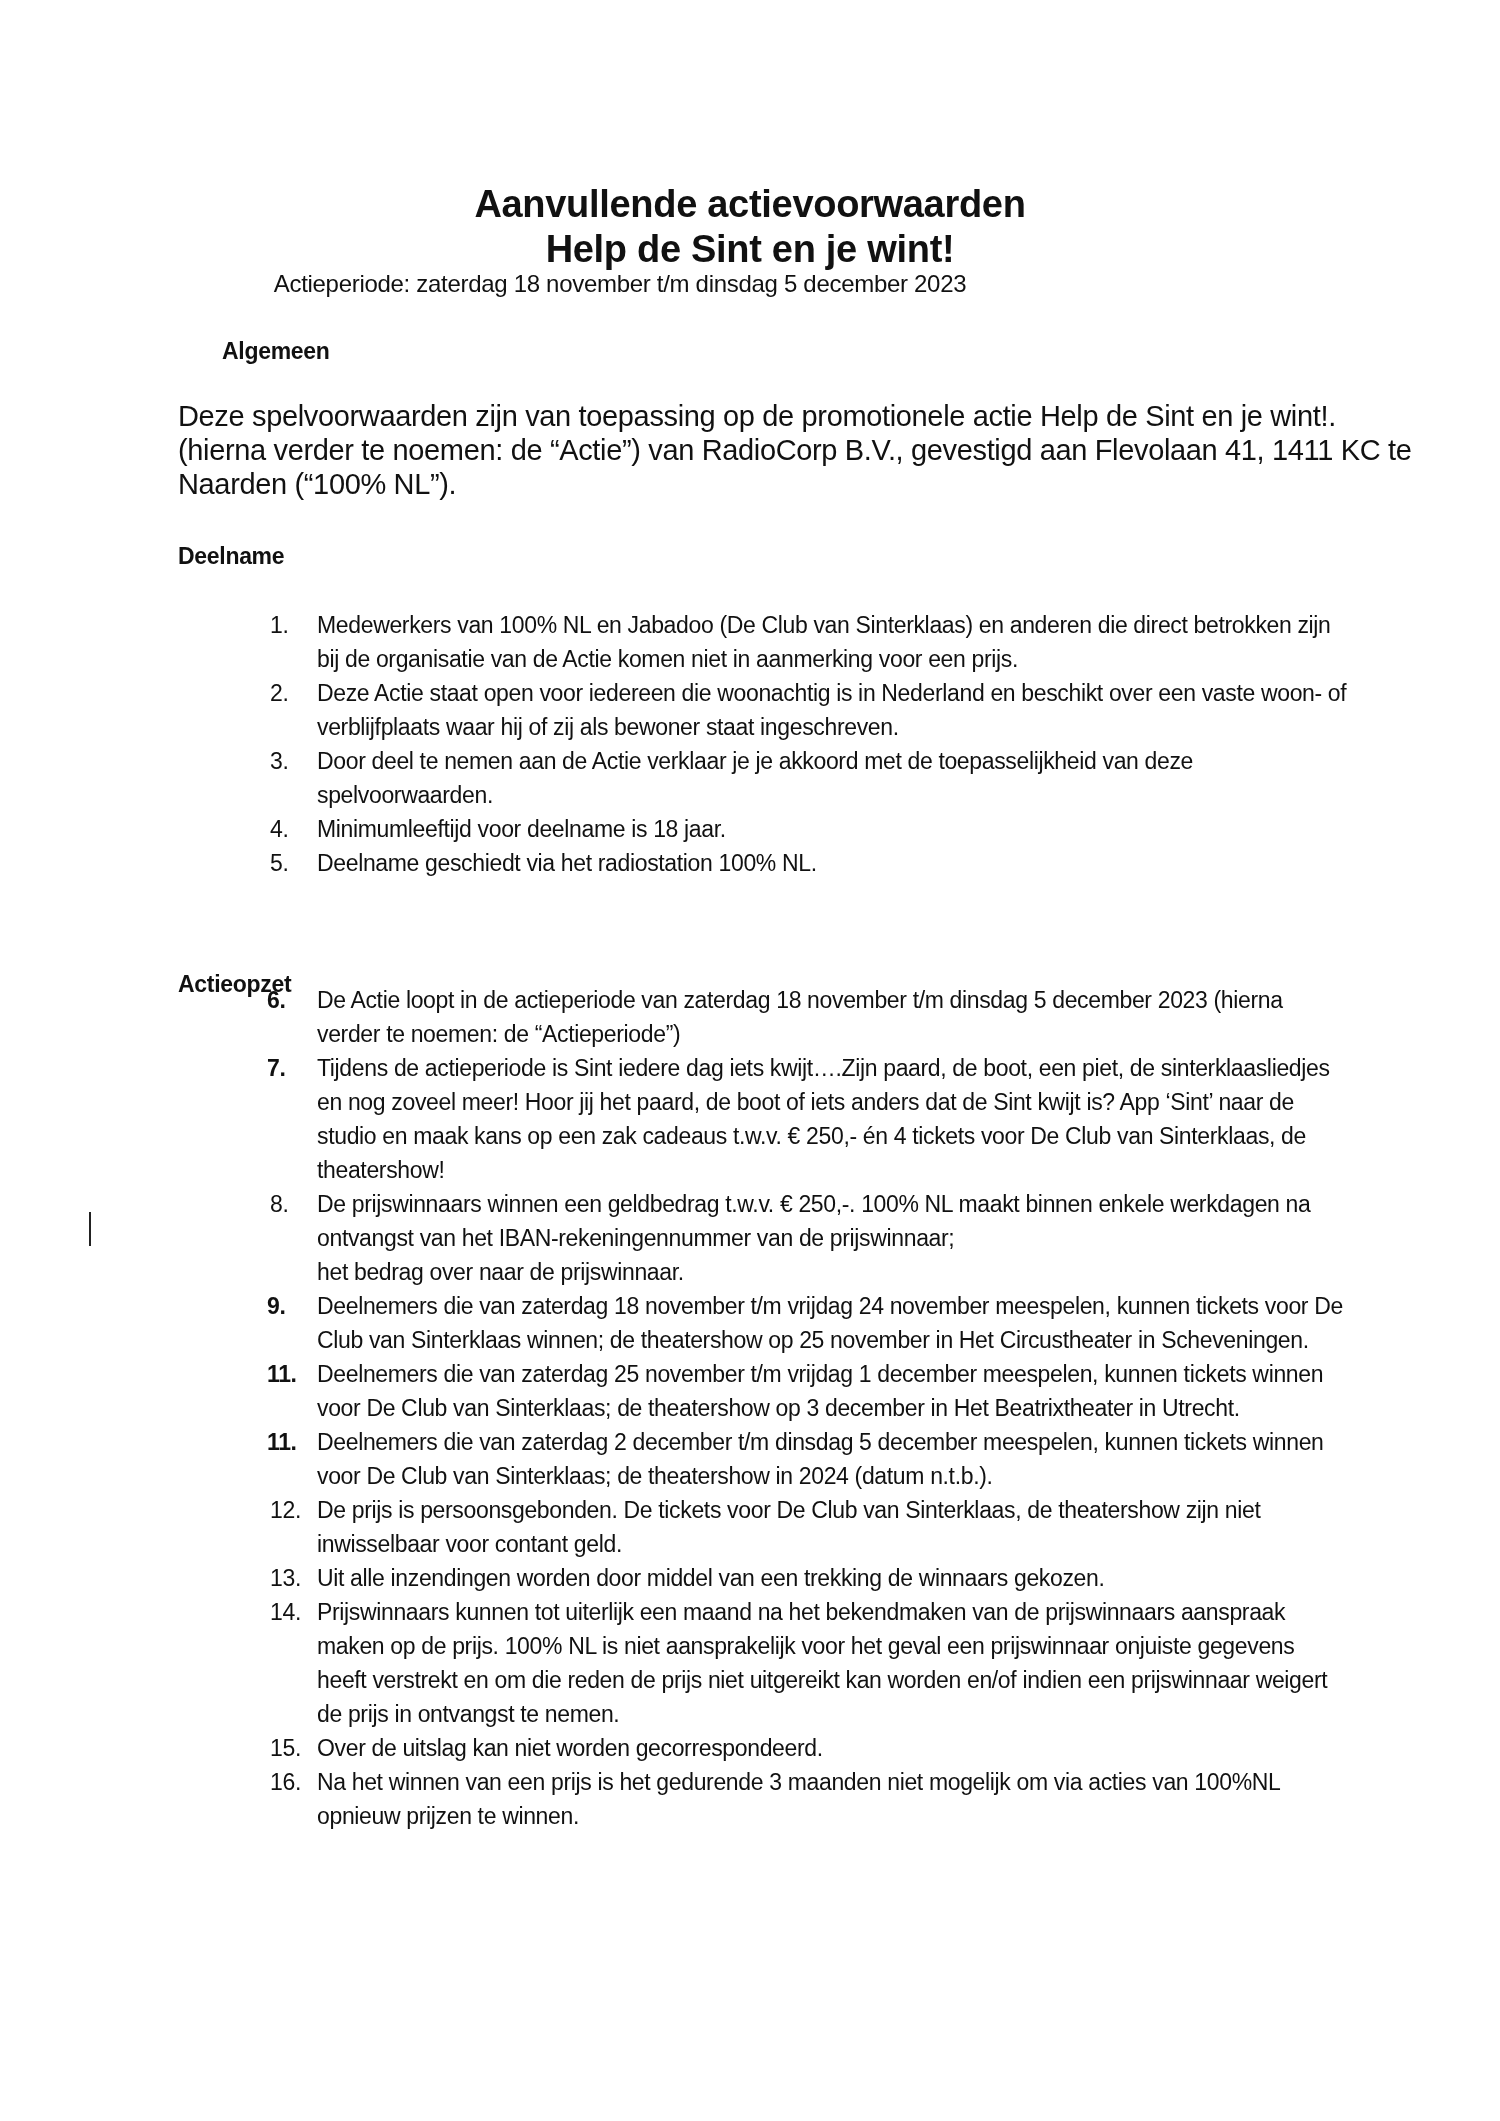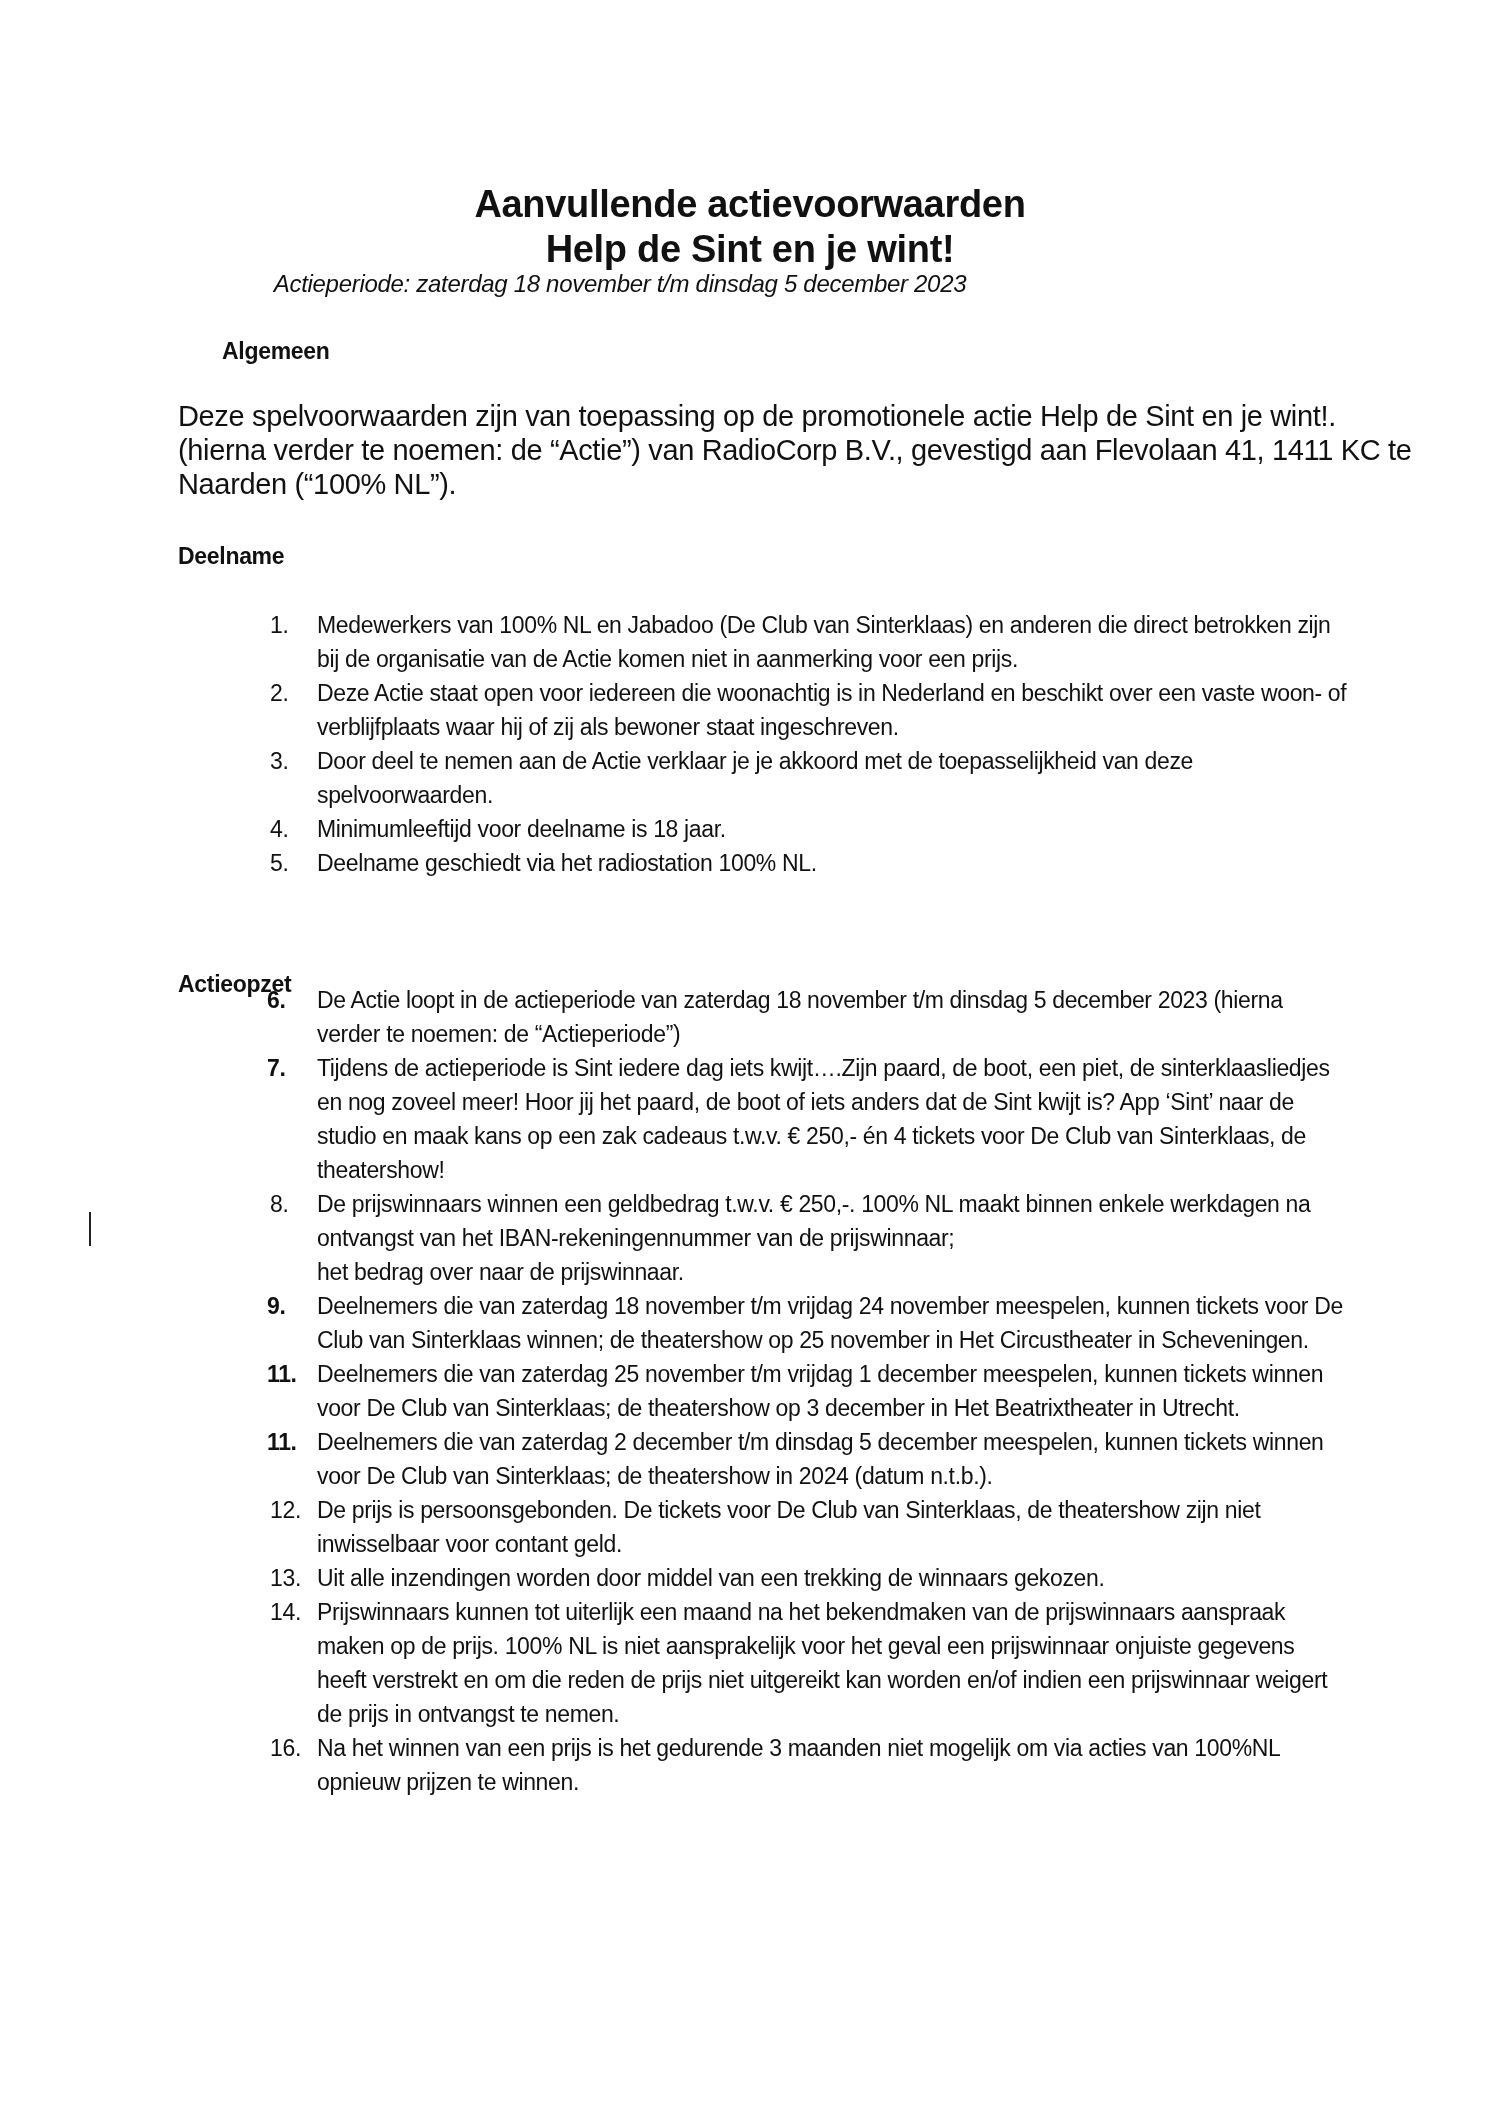--- a/index.html
+++ b/index.html
@@ -9,21 +9,21 @@
   }
   .page { position: absolute; left: 0; top: 0; width: 1500px; height: 2121px; }
   .title {
     position: absolute; left: 0; width: 1500px; text-align: center;
     font-weight: bold; font-size: 38px; letter-spacing: -0.3px;
   }
   .t1 { top: 183px; }
   .t2 { top: 228px; }
   .subtitle {
     position: absolute; top: 270px; left: 0; width: 1240px; text-align: center;
-    font-style: italic; font-size: 24px; letter-spacing: -0.3px;
+    font-size: 24px; letter-spacing: -0.3px;
   }
   .heading {
     position: absolute; left: 178px; font-weight: bold; font-size: 23px; letter-spacing: -0.3px;
   }
   .h-alg { top: 338px; margin-left: 44px; }
   .h-deel { top: 543px; }
   .h-actie { top: 971px; }
   .para {
     position: absolute; left: 178px; top: 399px; width: 1150px;
     font-size: 29px; line-height: 34px; letter-spacing: -0.35px;
@@ -74,17 +74,18 @@
   <ol class="list list-actie" id="actie-list">
     <li><span class="num bold">6.</span><span>De Actie loopt in de actieperiode van zaterdag 18 november t/m dinsdag 5 december 2023 (hierna verder te noemen: de “Actieperiode”)</span></li>
     <li><span class="num bold">7.</span><span>Tijdens de actieperiode is Sint iedere dag iets kwijt….Zijn paard, de boot, een piet, de sinterklaasliedjes en nog zoveel meer! Hoor jij het paard, de boot of iets anders dat de Sint kwijt is? App ‘Sint’ naar de studio en maak kans op een zak cadeaus t.w.v. € 250,- én 4 tickets voor De Club van Sinterklaas, de theatershow!</span></li>
     <li><span class="num">8.</span><span>De prijswinnaars winnen een geldbedrag t.w.v. € 250,-. 100% NL maakt binnen enkele werkdagen na ontvangst van het IBAN-rekeningennummer van de prijswinnaar;</span><br><span>het bedrag over naar de prijswinnaar.</span></li>
     <li><span class="num bold">9.</span><span>Deelnemers die van zaterdag 18 november t/m vrijdag 24 november meespelen, kunnen tickets voor De Club van Sinterklaas winnen;  de theatershow op 25 november in Het Circustheater in Scheveningen.</span></li>
     <li><span class="num bold">11.</span><span>Deelnemers die van zaterdag 25 november t/m vrijdag 1 december meespelen, kunnen tickets winnen voor De Club van Sinterklaas; de theatershow op 3 december in Het Beatrixtheater in Utrecht.</span></li>
     <li><span class="num bold">11.</span><span>Deelnemers die van zaterdag 2 december t/m dinsdag 5 december meespelen, kunnen tickets winnen voor De Club van Sinterklaas;  de theatershow in 2024 (datum n.t.b.).</span></li>
     <li><span class="num">12.</span><span>De prijs is persoonsgebonden. De tickets voor De Club van Sinterklaas, de theatershow zijn niet inwisselbaar voor contant geld.</span></li>
     <li><span class="num">13.</span><span>Uit alle inzendingen worden door middel van een trekking de winnaars gekozen.</span></li>
     <li><span class="num">14.</span><span>Prijswinnaars kunnen tot uiterlijk een maand na het bekendmaken van de prijswinnaars aanspraak maken op de prijs. 100% NL is niet aansprakelijk voor het geval een prijswinnaar onjuiste gegevens heeft verstrekt en om die reden de prijs niet uitgereikt kan worden en/of indien een prijswinnaar weigert de prijs in ontvangst te nemen.</span></li>
+    <li><span class="num">15.</span><span>Over de uitslag kan niet worden gecorrespondeerd.</span></li>
     <li><span class="num">16.</span><span>Na het winnen van een prijs is het gedurende 3 maanden niet mogelijk om via acties van 100%NL opnieuw prijzen te winnen.</span></li>
   </ol>
 
   <div class="cursor"></div>
 </div>
 
 </body></html>

